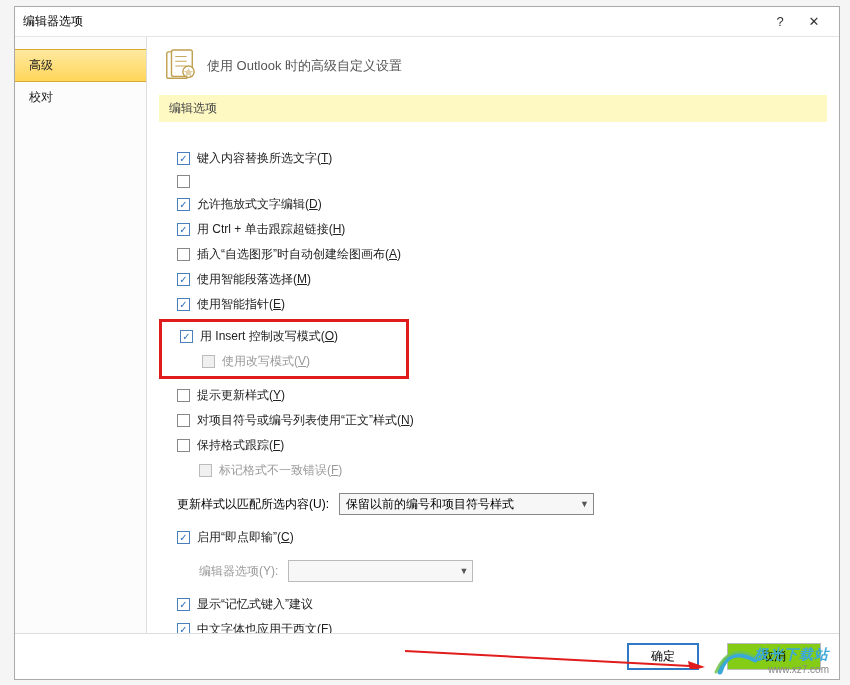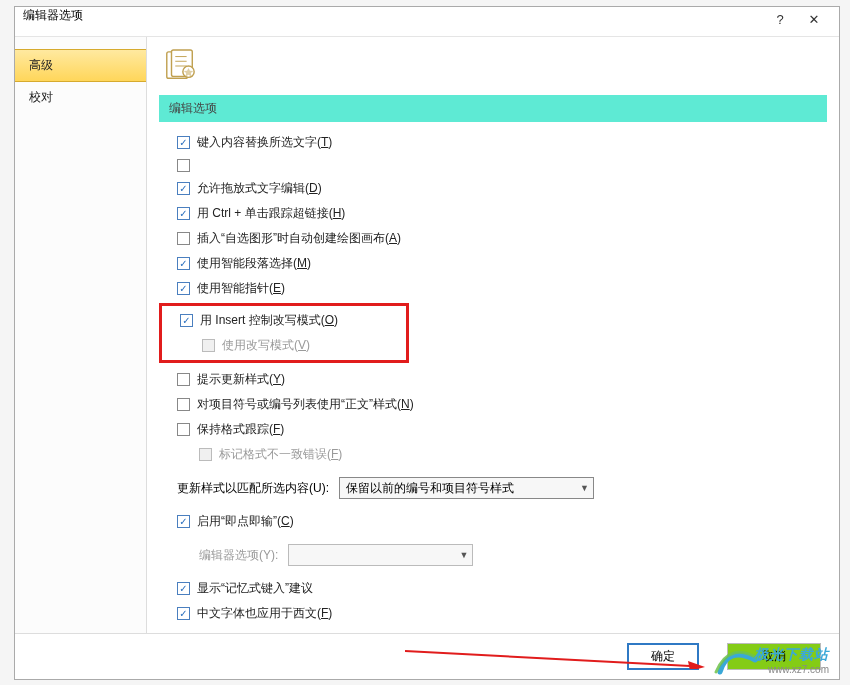--- a/index.html
+++ b/index.html
@@ -17,20 +17,21 @@
       left: 14px; top: 6px;
       width: 826px; height: 674px;
       background: #fff;
       border: 1px solid #aaa;
       display: flex;
       flex-direction: column;
     }
     .titlebar {
       height: 30px;
       display: flex;
+      align-items: center;
       padding: 0 8px;
       border-bottom: 1px solid #e5e5e5;
       font-size: 12px;
     }
     .titlebar .title { flex: 1; }
     .titlebar .btn {
       width: 34px; height: 24px;
       display: flex; align-items: center; justify-content: center;
       font-size: 13px;
       color: #333;
@@ -67,25 +68,25 @@
       align-items: center;
       gap: 10px;
       padding: 4px 4px 12px 4px;
     }
     .header-icon {
       width: 34px; height: 34px;
       color: #c0a050;
     }
     .header-text { font-size: 13px; color: #555; }
     .section-head {
-      background: #5eead4;
+      background: #fef9c3;
       padding: 5px 10px;
       font-size: 12px;
       color: #444;
-      margin-bottom: 4px;
+      margin-bottom: 20px;
     }
     .options {
       padding: 4px 4px 4px 18px;
     }
     .opt {
       display: flex;
       align-items: center;
       gap: 7px;
       padding: 4px 0;
       font-size: 12px;
@@ -199,20 +200,21 @@
           <svg viewBox="0 0 36 36" width="34" height="34">
             <rect x="4" y="3" width="22" height="28" rx="2" fill="#fff" stroke="#c0a050" stroke-width="1.5"></rect>
             <rect x="9" y="1" width="22" height="28" rx="2" fill="#fff" stroke="#c0a050" stroke-width="1.5"></rect>
             <line x1="13" y1="8" x2="25" y2="8" stroke="#c0a050"></line>
             <line x1="13" y1="13" x2="25" y2="13" stroke="#c0a050"></line>
             <line x1="13" y1="18" x2="25" y2="18" stroke="#c0a050"></line>
             <circle cx="27" cy="24" r="6" fill="#fff" stroke="#c0a050" stroke-width="1.5"></circle>
             <path d="M27 20 L28.5 23 L32 23.3 L29.5 25.5 L30 29 L27 27.3 L24 29 L24.5 25.5 L22 23.3 L25.5 23 Z" fill="#c0a050" opacity="0.5"></path>
           </svg>
         </span>
+        <span class="header-text">使用 Outlook 时的高级自定义设置</span>
       </div>
 
       <div class="section-head">编辑选项</div>
 
       <div class="options" id="opts-main">
           <div class="opt">
             <span class="cb">✓</span>
             <span>键入内容替换所选文字(<span class="u">T</span>)</span>
           </div>
           <div class="opt">

